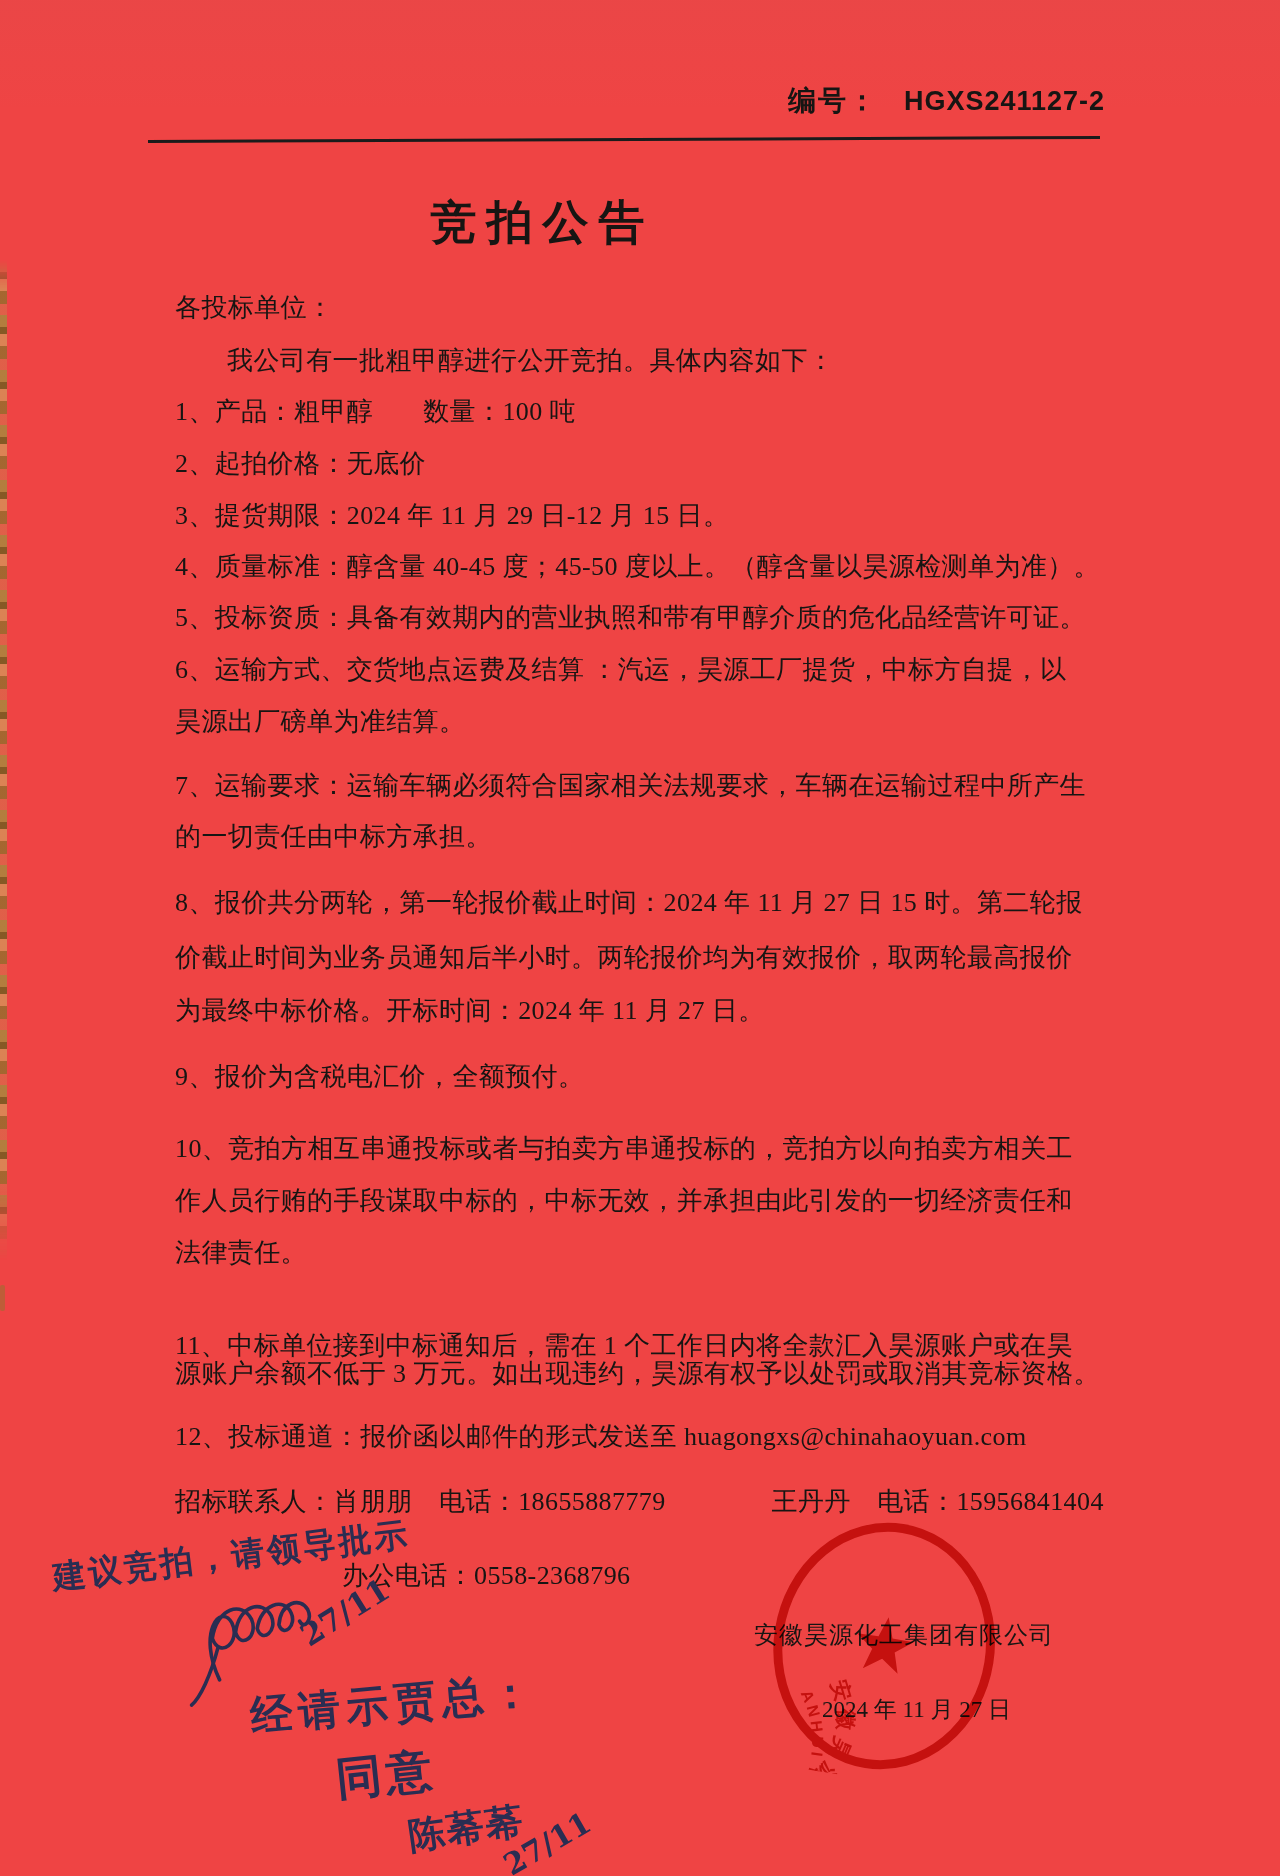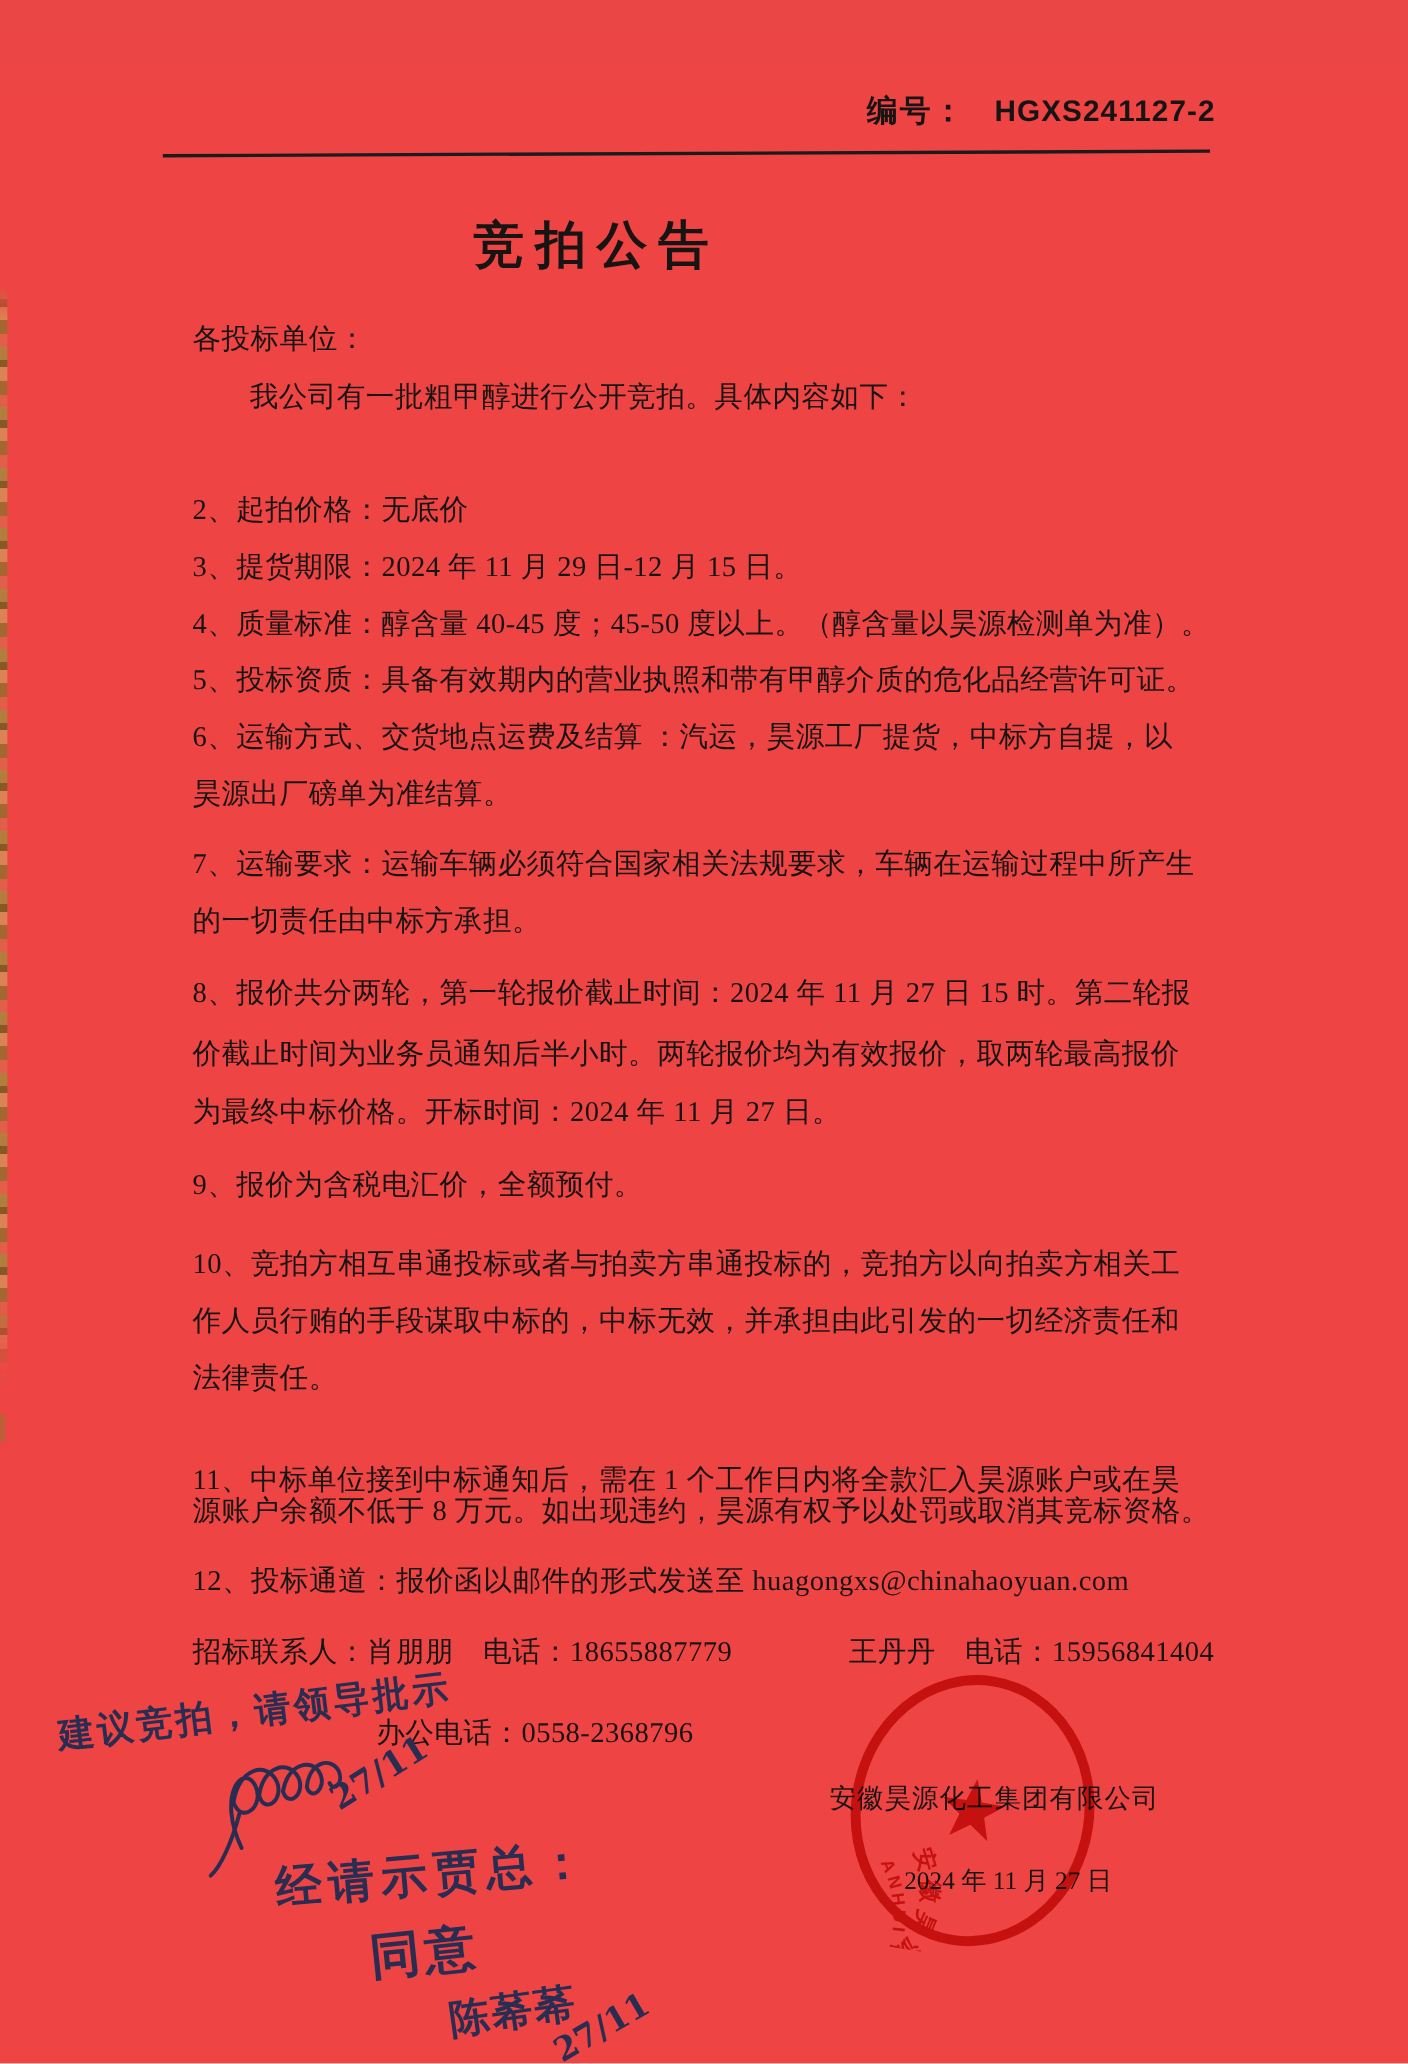--- a/index.html
+++ b/index.html
@@ -59,37 +59,40 @@
 
   <div class="doc-no">
     <span class="lbl">编号：</span><span class="code">HGXS241127-2</span>
   </div>
   <div class="head-rule"></div>
 
   <div class="title">竞拍公告</div>
 
   <div class="bl" style="top:293px;">各投标单位：</div>
   <div class="bl indent" style="top:346px;">我公司有一批粗甲醇进行公开竞拍。具体内容如下：</div>
+  <div class="bl" style="top:397px;">
+    <span>1、产品：粗甲醇</span><span class="sp1">数量：100 吨</span>
+  </div>
   <div class="bl" style="top:449px;">2、起拍价格：无底价</div>
   <div class="bl" style="top:501px;">3、提货期限：2024 年 11 月 29 日-12 月 15 日。</div>
   <div class="bl" style="top:552px;">4、质量标准：醇含量 40-45 度；45-50 度以上。（醇含量以昊源检测单为准）。</div>
   <div class="bl" style="top:603px;">5、投标资质：具备有效期内的营业执照和带有甲醇介质的危化品经营许可证。</div>
   <div class="bl" style="top:655px;">6、运输方式、交货地点运费及结算 ：汽运，昊源工厂提货，中标方自提，以</div>
   <div class="bl" style="top:707px;">昊源出厂磅单为准结算。</div>
   <div class="bl" style="top:771px;">7、运输要求：运输车辆必须符合国家相关法规要求，车辆在运输过程中所产生</div>
   <div class="bl" style="top:822px;">的一切责任由中标方承担。</div>
   <div class="bl" style="top:888px;">8、报价共分两轮，第一轮报价截止时间：2024 年 11 月 27 日 15 时。第二轮报</div>
   <div class="bl" style="top:943px;">价截止时间为业务员通知后半小时。两轮报价均为有效报价，取两轮最高报价</div>
   <div class="bl" style="top:996px;">为最终中标价格。开标时间：2024 年 11 月 27 日。</div>
   <div class="bl" style="top:1062px;">9、报价为含税电汇价，全额预付。</div>
   <div class="bl" style="top:1134px;">10、竞拍方相互串通投标或者与拍卖方串通投标的，竞拍方以向拍卖方相关工</div>
   <div class="bl" style="top:1186px;">作人员行贿的手段谋取中标的，中标无效，并承担由此引发的一切经济责任和</div>
   <div class="bl" style="top:1238px;">法律责任。</div>
   <div class="bl" style="top:1306px;margin-top:25px;">11、中标单位接到中标通知后，需在 1 个工作日内将全款汇入昊源账户或在昊</div>
-  <div class="bl" style="top:1359px;">源账户余额不低于 8 万元。如出现违约，昊源有权予以处罚或取消其竞标资格。</div>
+  <div class="bl" style="top:1359px;">源账户余额不低于 3 万元。如出现违约，昊源有权予以处罚或取消其竞标资格。</div>
   <div class="bl" style="top:1422px;">12、投标通道：报价函以邮件的形式发送至 huagongxs@chinahaoyuan.com</div>
 
   <div class="bl" style="top:1487px;">
     <span>招标联系人：肖朋朋　电话：18655887779</span><span class="sp2">王丹丹　电话：15956841404</span>
   </div>
   <div class="bl office" style="top:1561px;">办公电话：0558-2368796</div>
 
   <div class="hw hw-note1">建议竞拍，请领导批示</div>
   <svg class="sig-svg" width="250" height="120" viewBox="0 0 250 120">
     <g stroke="#2a2d52" stroke-width="3.6" fill="none" stroke-linecap="round" transform="rotate(-10 60 60)">

